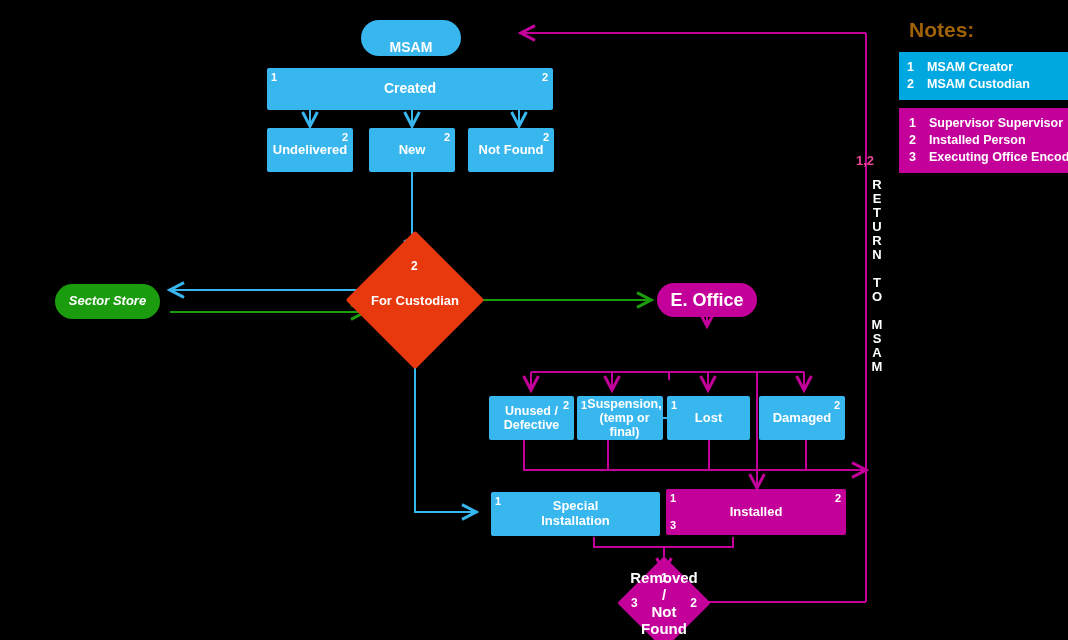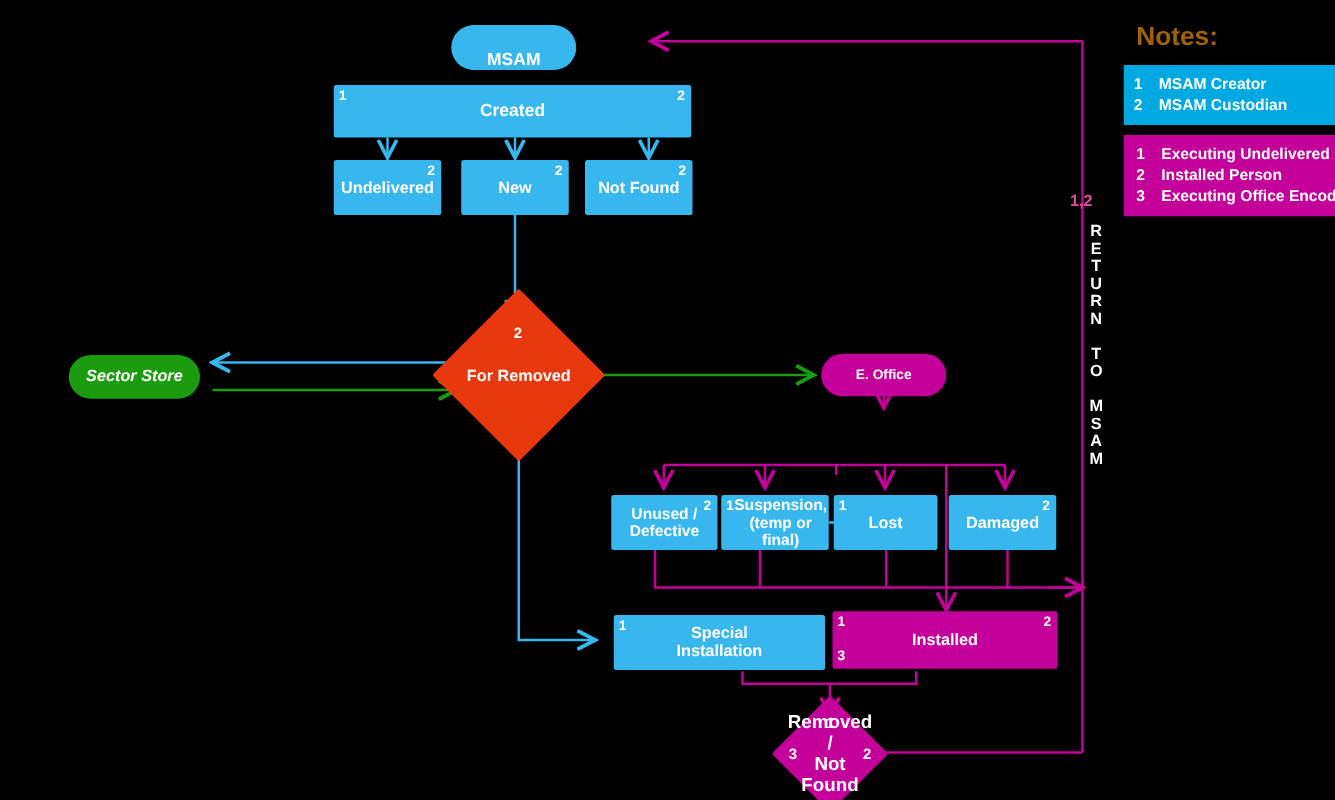--- a/index.html
+++ b/index.html
@@ -192,30 +192,30 @@
   </div>
 
   <div class="node rect c-cyan" style="left:468px; top:128px; width:86px; height:44px; font-size:13px;">
     <span class="badge b-tr">2</span>
     <span>Not Found</span>
   </div>
 
   <div class="diamond-wrap" style="left:366px; top:251px; width:98px; height:98px;">
     <div class="diamond-shape c-orange"></div>
     <div class="diamond-label" style="font-size:13px;">
-      <span>For Removed</span>
+      <span>For Custodian</span>
     </div>
     <span class="dbadge badge-cyan" style="left:45px; top:8px;">2</span>
   </div>
 
   <div class="node pill c-green" style="left:55px; top:284px; width:105px; height:35px; font-size:13px;font-style:italic;">
     <span>Sector Store</span>
   </div>
 
-  <div class="node pill c-magenta" style="left:657px; top:283px; width:100px; height:34px; font-size:11px;">
+  <div class="node pill c-magenta" style="left:657px; top:283px; width:100px; height:34px; font-size:18px;">
     <span>E. Office</span>
   </div>
 
 
   <div class="node rect c-cyan" style="left:489px; top:396px; width:85px; height:44px; font-size:12.5px; white-space:pre-line;">
     <span class="badge b-tr">2</span>
     <span>Unused /
 Defective</span>
   </div>
 
@@ -284,21 +284,21 @@
     </div>
     <div class="note-row">
       <span class="note-num">2</span>
       <span>MSAM Custodian</span>
     </div>
   </div>
 
   <div class="note-box" style="left:899px; top:108px; width:169px; background:#c4009b; padding-left:10px;">
     <div class="note-row">
       <span class="note-num">1</span>
-      <span>Executing Undelivered</span>
+      <span>Supervisor Supervisor</span>
     </div>
     <div class="note-row">
       <span class="note-num">2</span>
       <span>Installed Person</span>
     </div>
     <div class="note-row">
       <span class="note-num">3</span>
       <span>Executing Office Encoder</span>
     </div>
   </div>

